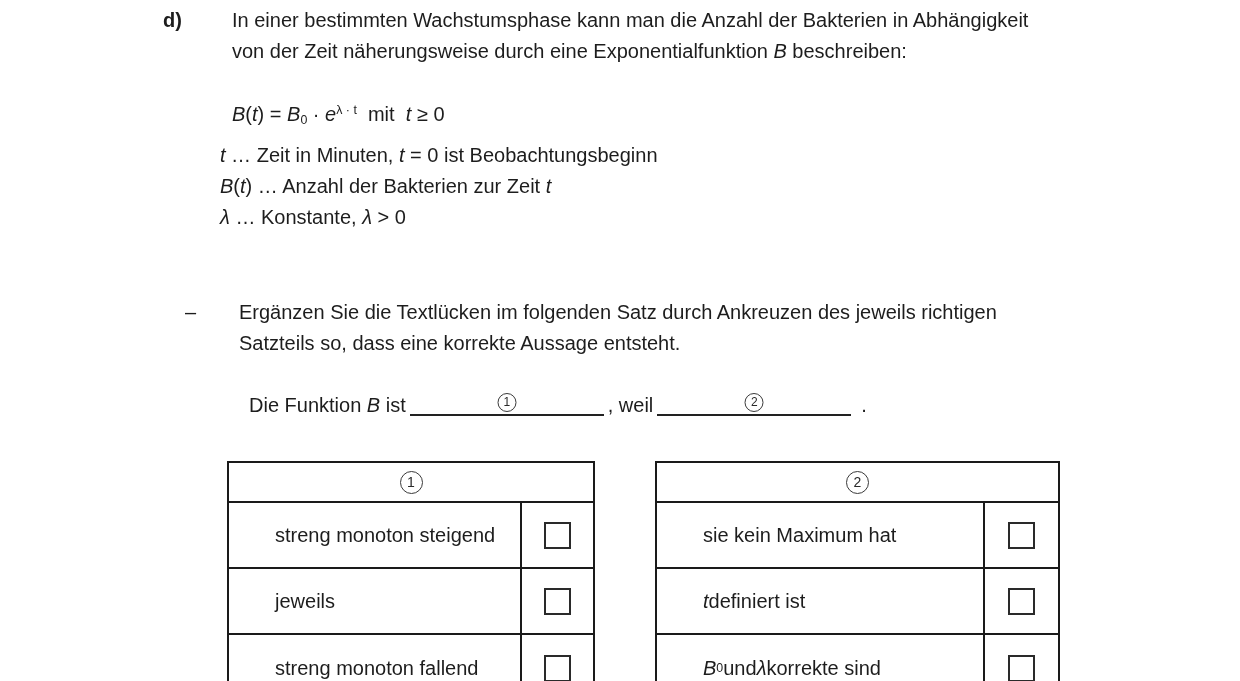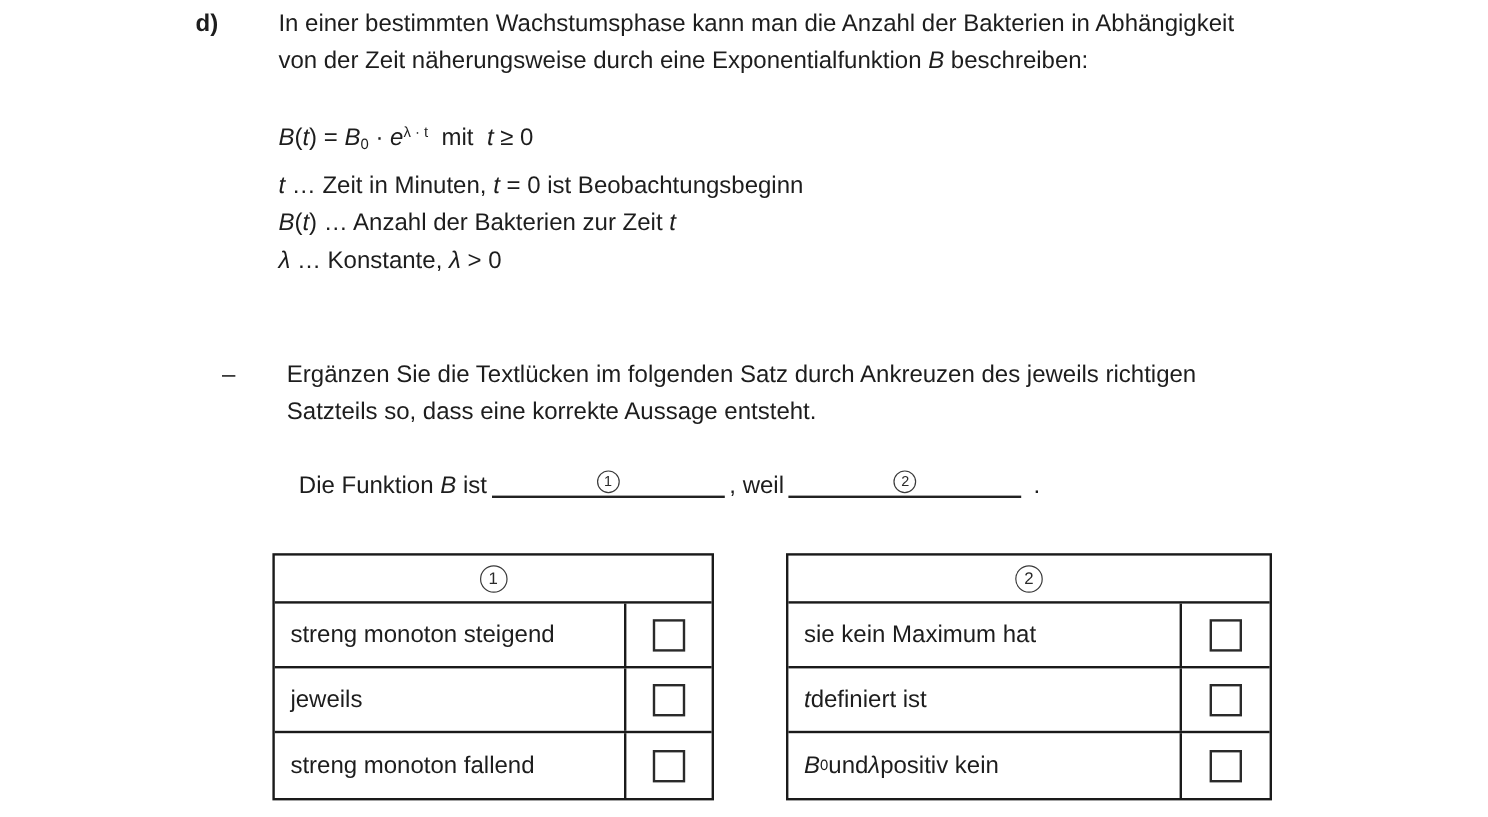--- a/index.html
+++ b/index.html
@@ -20,21 +20,21 @@
   .rt-i-sup { font-size: 0.62em; vertical-align: 0.55em; }
 
   
   .task { position: absolute; top: 5px; left: 163px; display: flex; }
   .task-label { font-weight: bold; width: 33px; flex: none; font-size: 20px; line-height: 31px; }
 
   
   .formula { position: absolute; top: 95px; left: 196px; }
 
   
-  .defs { position: absolute; top: 140px; left: 196px; }
+  .defs { position: absolute; top: 140px; left: 184px; }
 
   
   .instruction { position: absolute; top: 297px; left: 185px; display: flex; }
   .dash { width: 18px; flex: none; font-size: 20px; line-height: 31px; }
 
   
   .sentence { position: absolute; top: 390px; left: 213px; height: 34px; }
   .blank {
     display: inline-block; position: relative;
     width: 194px; height: 22px;
@@ -55,21 +55,21 @@
   .sentence .end { margin-left: 6px; }
 
   
   .qtable { position: absolute; top: 461px; border: 2px solid #1a1a1a; background: #fff; }
   .qtable1 { left: 227px; width: 368px; }
   .qtable2 { left: 655px; width: 405px; }
   .qtable .hdr {
     height: 40px; border-bottom: 2px solid #1a1a1a;
     display: flex; align-items: center; justify-content: center;
   }
-  .qtable .row { display: flex; height: 54px; border-bottom: 2px solid #1a1a1a; }
+  .qtable .row { display: flex; height: 66px; border-bottom: 2px solid #1a1a1a; padding-left: 33px; }
   .qtable .row:last-child { border-bottom: none; text-align: center; }
   .qtable .lbl {
     flex: 1; display: flex; align-items: center;
     padding-left: 13px; font-size: 20px; white-space: nowrap;
     border-right: 2px solid #1a1a1a; overflow: hidden;
   }
   .qtable .cbcell { display: flex; align-items: center; justify-content: center; flex: none; }
   .qtable1 .cbcell { width: 71px; }
   .qtable2 .cbcell { width: 73px; }
   .checkbox { width: 27px; height: 27px; border: 2px solid #2a2a2a; background: #fff; cursor: pointer; }
@@ -157,21 +157,21 @@
       <div class="cbcell">
         <span class="checkbox"></span>
       </div>
     </div>
     <div class="row">
       <div class="lbl">
           <span class="rt-i">B</span>
           <span class="rt-sub">0</span>
           <span> und </span>
           <span class="rt-i">λ</span>
-          <span> positiv kein</span>
+          <span> korrekte sind</span>
         </div>
       <div class="cbcell">
         <span class="checkbox"></span>
       </div>
     </div>
   </div>
 
 </div>
 
 </body></html>

